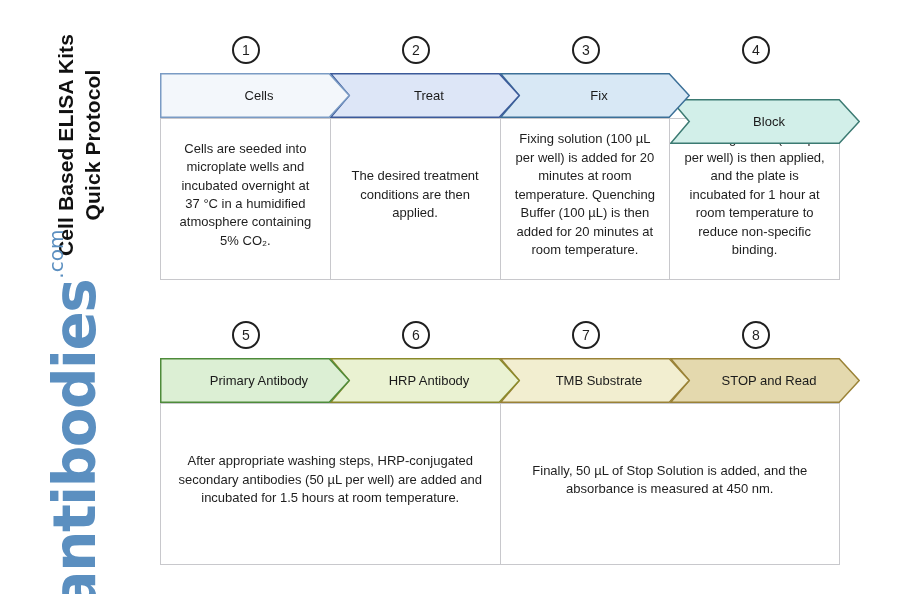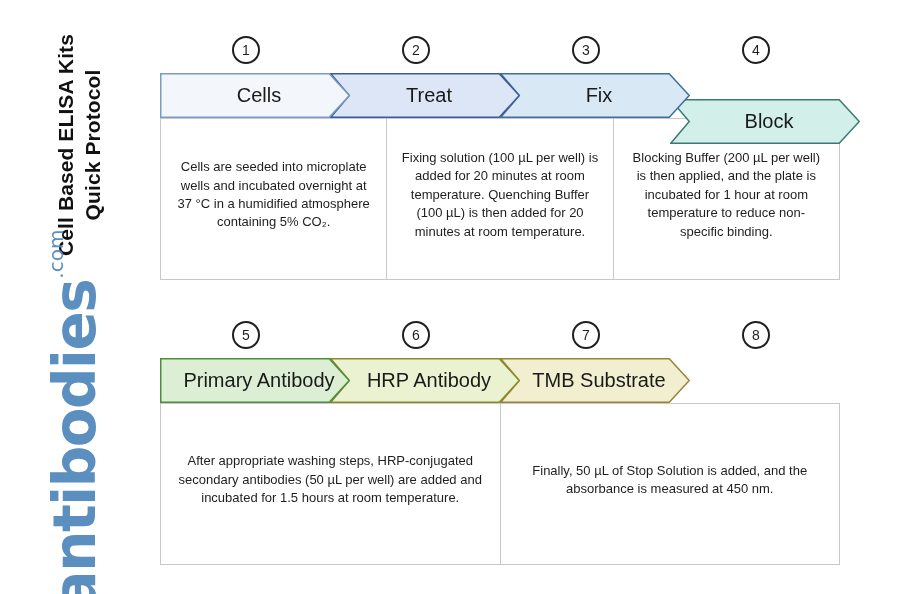--- a/index.html
+++ b/index.html
@@ -114,21 +114,21 @@
     justify-content: center;
   }
   .chevron svg {
     position: absolute;
     left: 0;
     top: 0;
   }
   .chevron .chev-label {
     position: relative;
     z-index: 2;
-    font-size: 20px;
+    font-size: 13px;
     color: #1a1a1a;
     text-align: center;
     padding-left: 8px;
   }
 
   .desc-strip {
     position: relative;
     width: 680px;
     height: 162px;
     border: 1px solid #c8c8cc;
@@ -201,20 +201,23 @@
           <polygon points="0.75,0.75 169.25,0.75 189.25,22.5 169.25,44.25 0.75,44.25 19.25,22.5" fill="#d2efe9" stroke="#3b7a72" stroke-width="1.5" stroke-linejoin="miter"></polygon>
         </svg>
         <span class="chev-label">Block</span>
       </div>
     </div>
   <div class="desc-strip">
       <div class="desc-cell">
         <p>Cells are seeded into microplate wells and incubated overnight at 37 °C in a humidified atmosphere containing 5% CO₂.</p>
       </div>
       <div class="desc-cell">
+        <p>The desired treatment conditions are then applied.</p>
+      </div>
+      <div class="desc-cell">
         <p>Fixing solution (100 µL per well) is added for 20 minutes at room temperature. Quenching Buffer (100 µL) is then added for 20 minutes at room temperature.</p>
       </div>
       <div class="desc-cell">
         <p>Blocking Buffer (200 µL per well) is then applied, and the plate is incubated for 1 hour at room temperature to reduce non-specific binding.</p>
       </div>
     </div>
 </div>
 
 <div class="flow-row" id="flow-row-2">
   <div class="step-numbers">
@@ -235,20 +238,26 @@
           <polygon points="0.75,0.75 169.25,0.75 189.25,22.5 169.25,44.25 0.75,44.25 19.25,22.5" fill="#eaf2d2" stroke="#8a8a2a" stroke-width="1.5" stroke-linejoin="miter"></polygon>
         </svg>
         <span class="chev-label">HRP Antibody</span>
       </div>
       <div class="chevron" style="left: 340px; width: 190px; z-index: 2;">
         <svg width="190" height="45">
           <polygon points="0.75,0.75 169.25,0.75 189.25,22.5 169.25,44.25 0.75,44.25 19.25,22.5" fill="#f2eed0" stroke="#9a8236" stroke-width="1.5" stroke-linejoin="miter"></polygon>
         </svg>
         <span class="chev-label">TMB Substrate</span>
       </div>
+      <div class="chevron" style="left: 510px; width: 190px; z-index: 1;">
+        <svg width="190" height="45">
+          <polygon points="0.75,0.75 169.25,0.75 189.25,22.5 169.25,44.25 0.75,44.25 19.25,22.5" fill="#e4d9ae" stroke="#9a8236" stroke-width="1.5" stroke-linejoin="miter"></polygon>
+        </svg>
+        <span class="chev-label">STOP and Read</span>
+      </div>
     </div>
   <div class="desc-strip">
       <div class="desc-cell">
         <p>After appropriate washing steps, HRP-conjugated secondary antibodies (50 µL per well) are added and incubated for 1.5 hours at room temperature.</p>
       </div>
       <div class="desc-cell">
         <p>Finally, 50 µL of Stop Solution is added, and the absorbance is measured at 450 nm.</p>
       </div>
     </div>
 </div>

